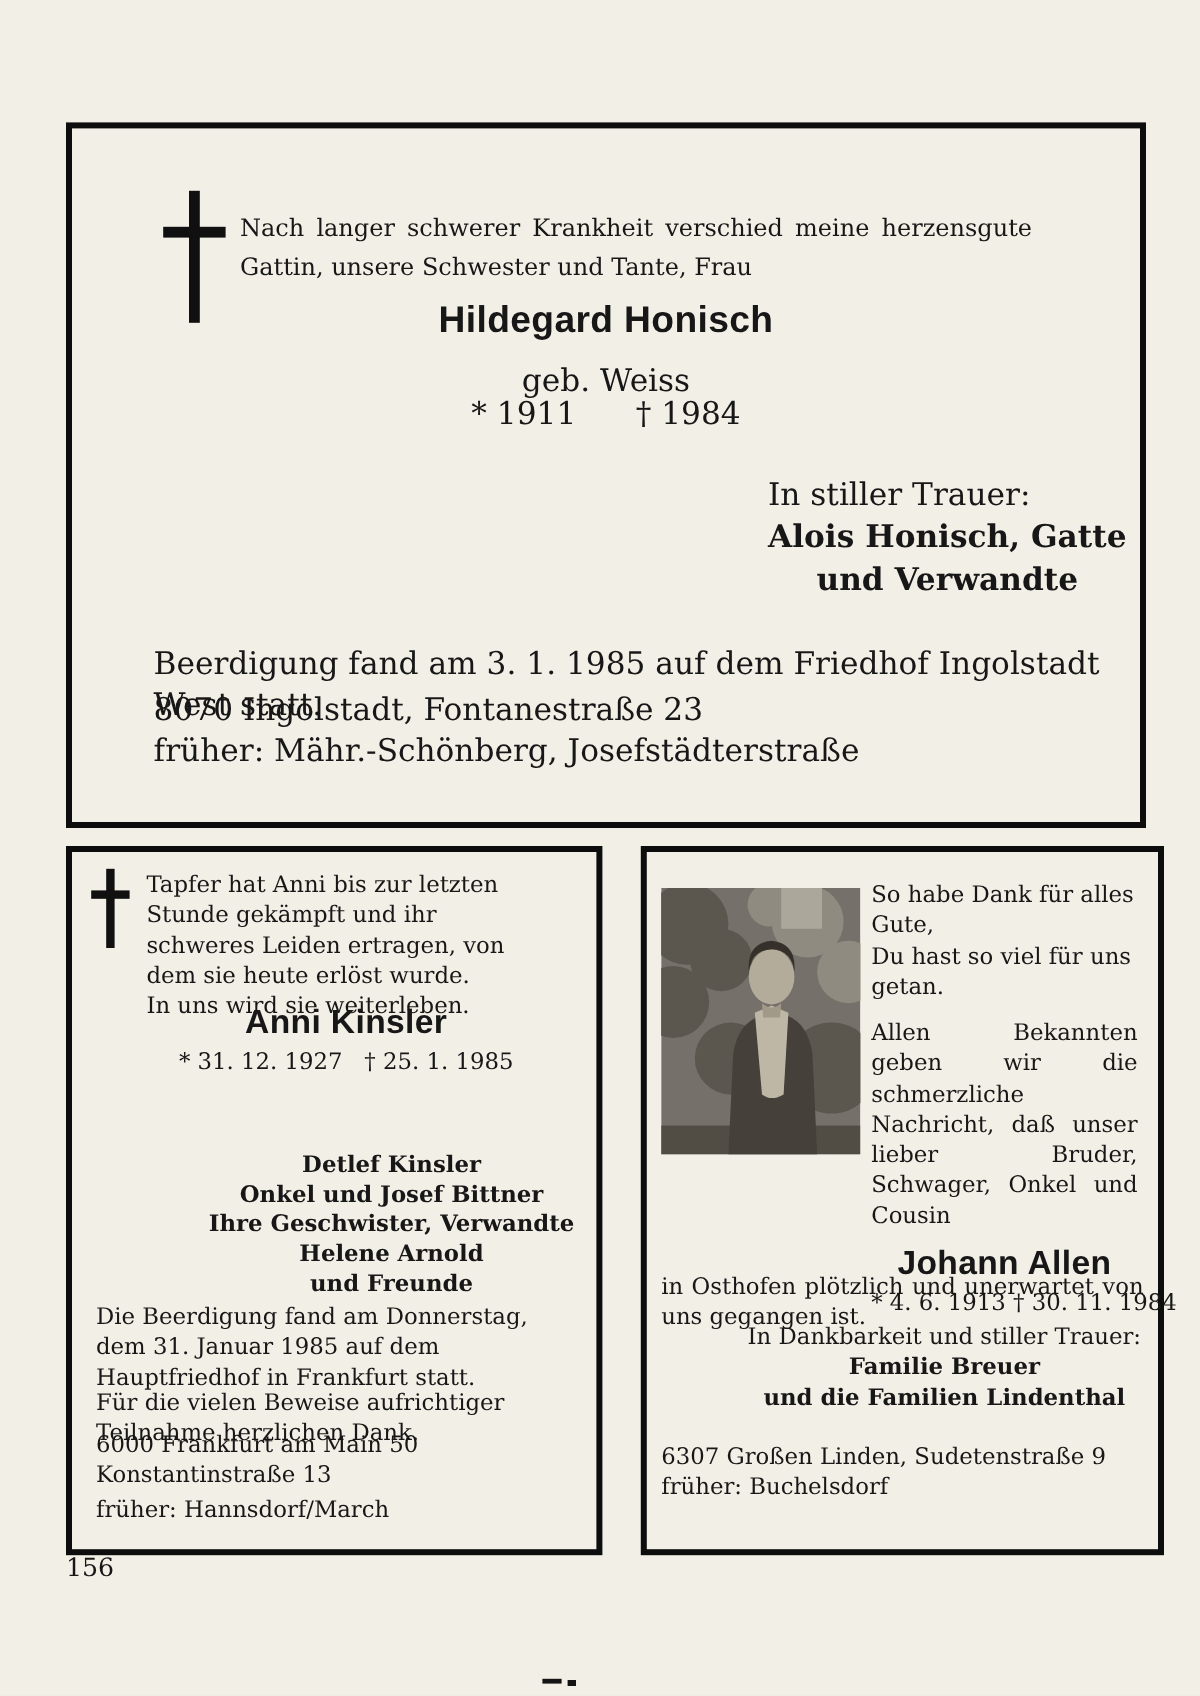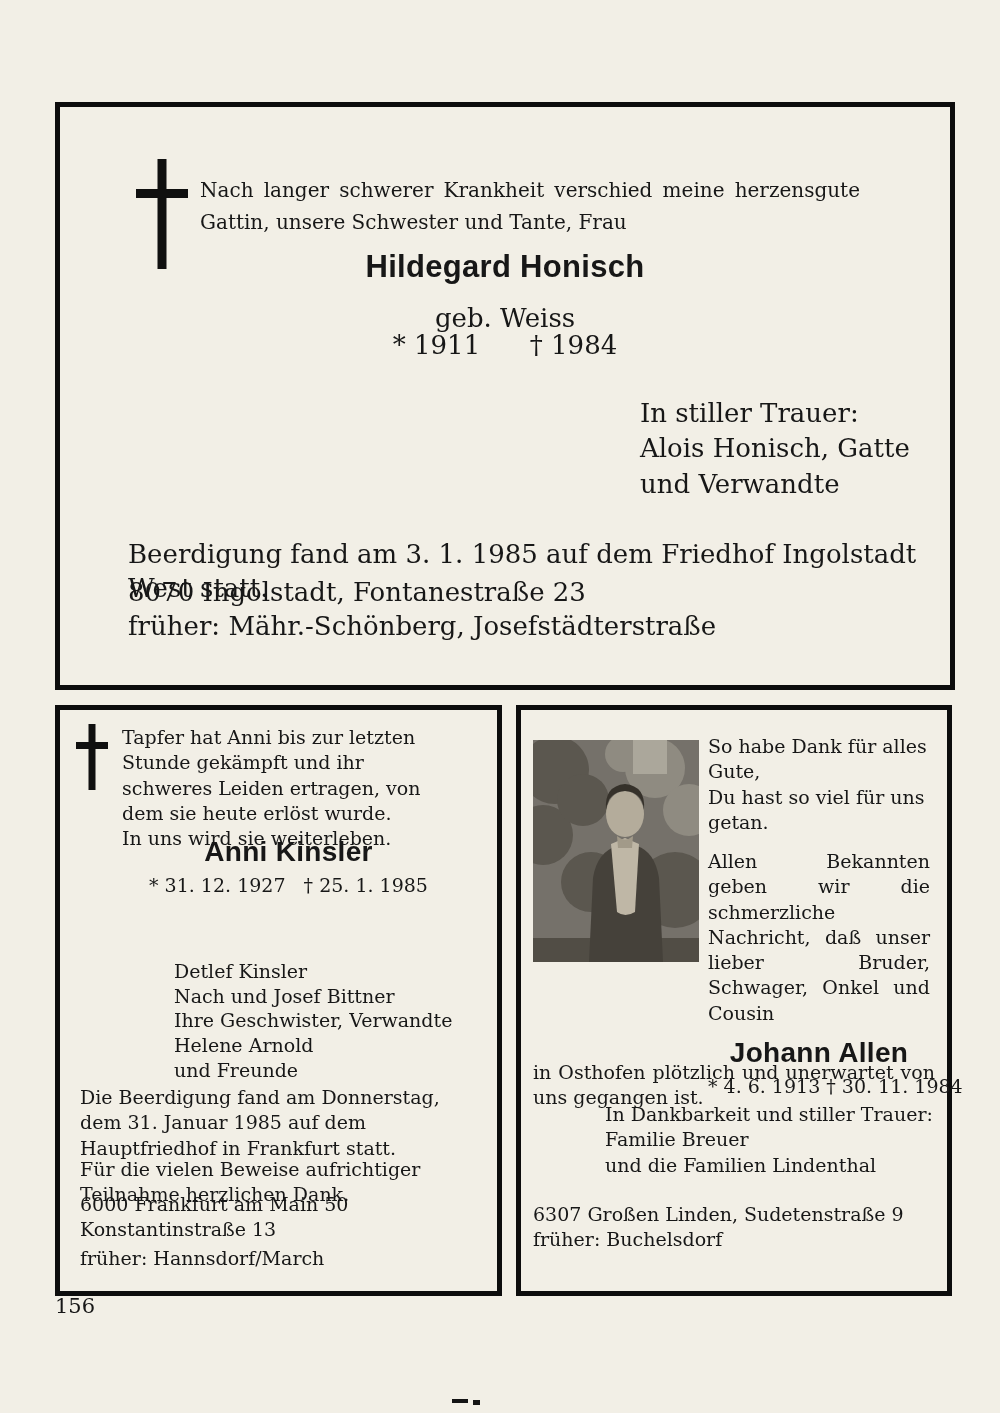--- a/index.html
+++ b/index.html
@@ -10,25 +10,25 @@
     height: 1413px;
     background: #f2efe6;
     color: #171717;
     font-family: "DejaVu Serif", "Liberation Serif", serif;
     overflow: hidden;
     margin: 0 auto;
   }
   .box { position: absolute; border: 5px solid #0d0d0d; background: transparent; }
   #box-honisch { left: 55px;  top: 102px; width: 890px; height: 578px; }
   #box-kinsler { left: 55px;  top: 705px; width: 437px; height: 581px; }
-  #box-breuer  { left: 516px; top: 705px; width: 426px; height: 581px; }
+  #box-breuer  { left: 534px; top: 705px; width: 426px; height: 581px; }
 
   .t   { font-size: 26px; line-height: 1.32; }
   .sm  { font-size: 19px;  line-height: 1.33; }
-  .b   { font-weight: 400; }
+  .b   { font-weight: 700; text-align: center; }
   .jus { text-align: justify; }
   .ctr { text-align: center; }
   .pre { white-space: pre; }
   .sans-name { font-family: "Liberation Sans", sans-serif; font-weight: 700; letter-spacing: 0.3px; }
 
   
   .cross { position: absolute; }
   .cross .cv { position: absolute; left: 50%; top: 0; transform: translateX(-50%); height: 100%; background: #101010; }
   .cross .ch { position: absolute; left: 0; width: 100%; background: #101010; }
   #cross-honisch { left: 76px; top: 52px; width: 52px; height: 110px; }
@@ -107,21 +107,21 @@
         <span class="ch"></span>
     </div>
     <div class="k-intro sm">
       <p style="margin:0">Tapfer hat Anni bis zur letzten Stunde gekämpft und ihr schweres Leiden ertragen, von dem sie heute erlöst wurde.</p>
       <p style="margin:0">In uns wird sie weiterleben.</p>
     </div>
     <div class="k-name ctr sans-name">Anni Kinsler</div>
     <div class="k-dates ctr sm pre">* 31. 12. 1927   † 25. 1. 1985</div>
     <div class="k-mourners sm">
       <div class="b">Detlef Kinsler</div>
-      <div class="b">Nach und Josef Bittner</div>
+      <div class="b">Onkel und Josef Bittner</div>
       <div class="b">Ihre Geschwister, Verwandte</div>
       <div class="b">Helene Arnold</div>
       <div class="b">und Freunde</div>
     </div>
     <p class="k-burial sm">Die Beerdigung fand am Donnerstag, dem 31. Januar 1985 auf dem Hauptfriedhof in Frankfurt statt.</p>
     <p class="k-thanks sm">Für die vielen Beweise aufrichtiger Teilnahme herzlichen Dank.</p>
     <div class="k-addr sm">
       <div>6000 Frankfurt am Main 50</div>
       <div>Konstantinstraße 13</div>
     </div>

